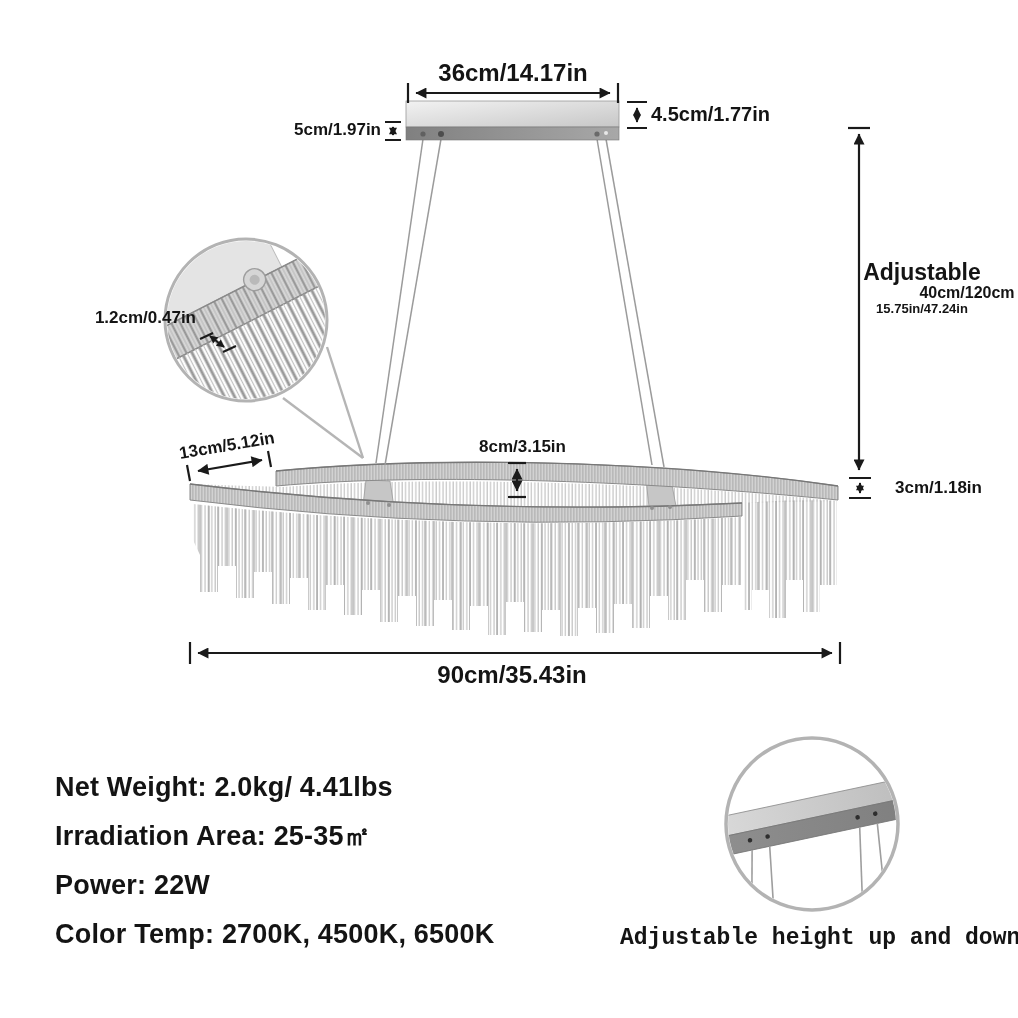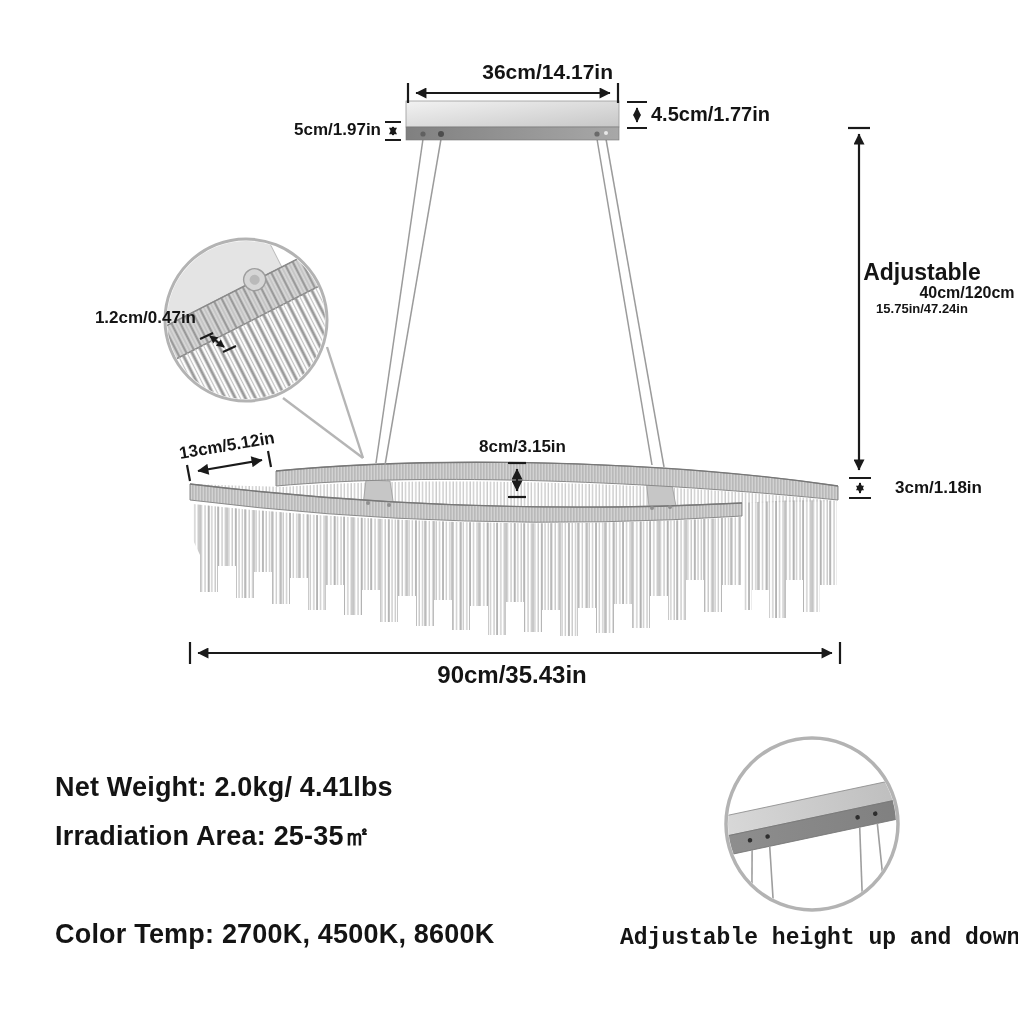--- a/index.html
+++ b/index.html
@@ -9,21 +9,21 @@
   }
   #art{position:absolute;left:0;top:0;}
   .lbl{
     position:absolute;font-weight:bold;color:#141414;white-space:nowrap;
     font-family:"Liberation Sans",sans-serif;line-height:1.1;
   }
   .c{text-align:center;}
   .r{text-align:right;}
   .f17{font-size:17px;}
   .f20{font-size:20px;}
-  .f21{font-size:21px;text-align:right;}
+  .f21{font-size:24px;}
   .spec{font-size:27px;letter-spacing:0.2px;}
   #lbl-ring-offset{transform:rotate(-9.5deg);}
 </style>
 </head>
 <body>
 
 <div id="stage">
 
   <svg id="art" width="1018" height="1018" viewBox="0 0 1018 1018">
     <defs>
@@ -239,16 +239,17 @@
   <div class="lbl f17 c" id="lbl-ring-gap" style="left:440px;top:438px;width:165px;">8cm/3.15in</div>
 
   <div class="lbl f17 c" id="lbl-ring-offset" style="left:148px;top:437px;width:158px;">13cm/5.12in</div>
 
   <div class="lbl f17 r" id="lbl-chain-width" style="left:74px;top:309px;width:122px;">1.2cm/0.47in</div>
 
   <div class="lbl c" id="lbl-overall-width" style="left:362px;top:662px;width:300px;font-size:24px;">90cm/35.43in</div>
 
   <div class="lbl spec" style="left:55px;top:773px;">Net Weight: 2.0kg/ 4.41lbs</div>
   <div class="lbl spec" style="left:55px;top:822px;">Irradiation Area: 25-35㎡</div>
-  <div class="lbl spec" style="left:55px;top:920px;">Color Temp: 2700K, 4500K, 8600K</div>
+  <div class="lbl spec" style="left:55px;top:871px;">Power: 22W</div>
+  <div class="lbl spec" style="left:55px;top:920px;">Color Temp: 2700K, 4500K, 6500K</div>
 
   <div class="lbl c" style="left:620px;top:926px;width:396px;font-size:23px;font-family:Liberation Mono, monospace;">Adjustable height up and down</div>
 </div>
 
 </body></html>

